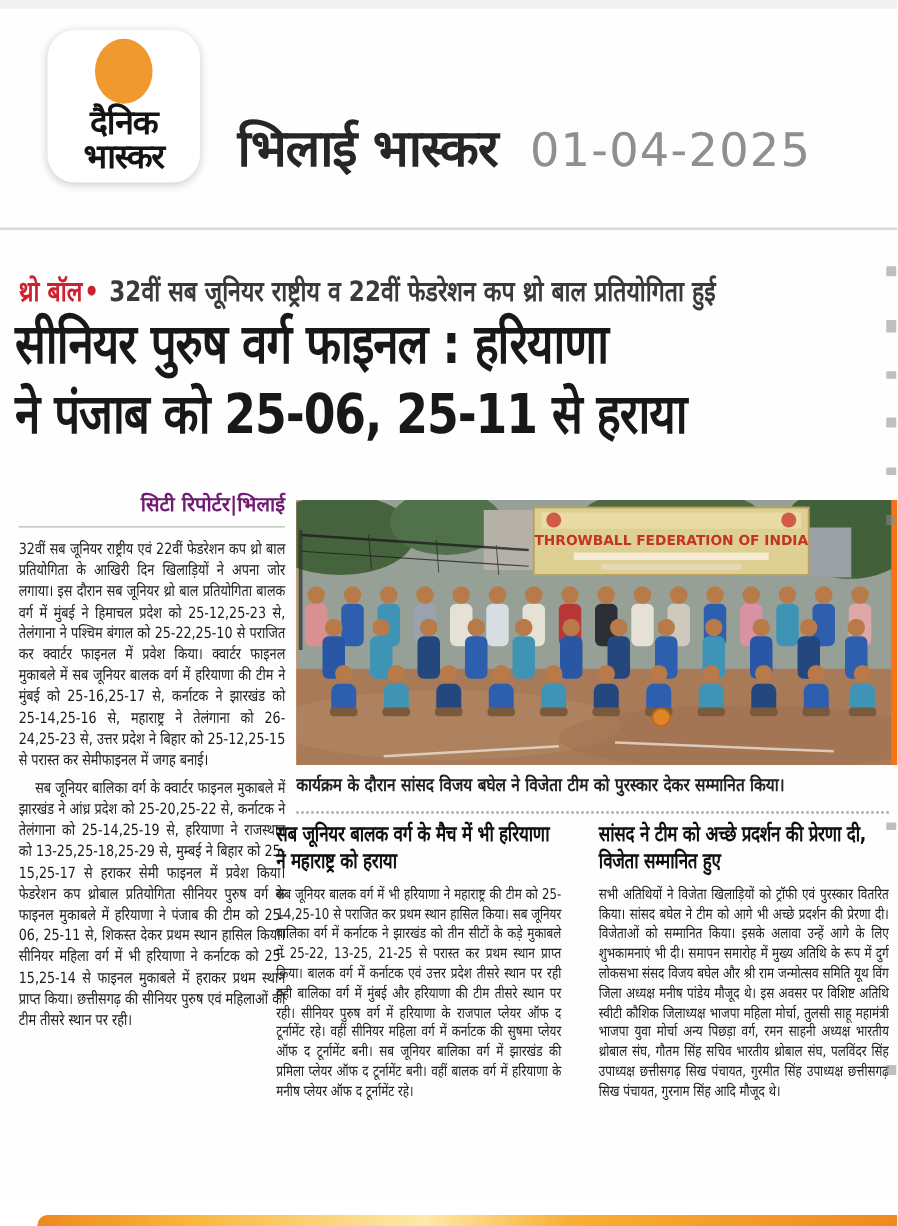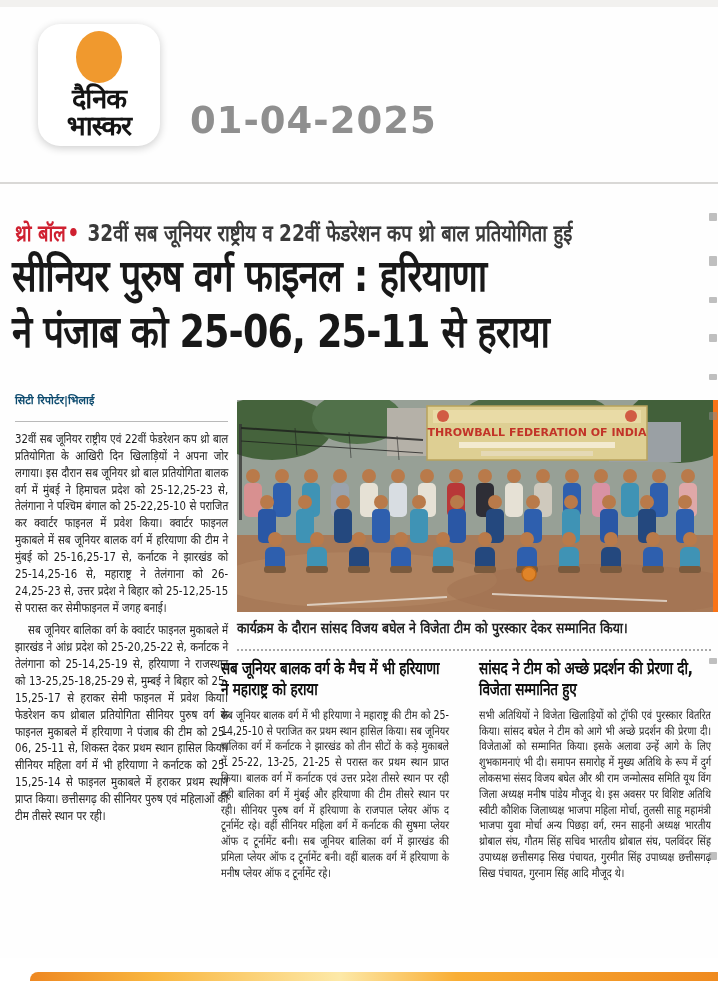--- a/index.html
+++ b/index.html
@@ -8,31 +8,31 @@
   .topstrip{position:absolute;left:0;top:0;width:718px;height:7px;background:#f2f1ef;}
 
   
   .logo{position:absolute;left:38px;top:24px;width:122px;height:122px;background:#fff;
         border-radius:22px;box-shadow:0 2px 8px rgba(0,0,0,.20);display:flex;flex-direction:column;
         align-items:center;justify-content:center;}
   .logo-dot{width:46px;height:52px;border-radius:50%;background:#f0992e;margin-bottom:3px;}
   .logo-txt{font-weight:bold;font-size:27px;line-height:0.98;color:#141414;text-align:center;letter-spacing:-1px;}
   .mast{position:absolute;left:190px;top:72px;display:flex;align-items:baseline;gap:26px;white-space:nowrap;}
   .mast-title{font-size:41px;font-weight:bold;color:#262626;letter-spacing:-1px;}
-  .mast-date{font-size:37px;font-weight:bold;color:#8f8f8f;letter-spacing:1px;margin-top:27px;}
+  .mast-date{font-size:37px;font-weight:normal;color:#8f8f8f;letter-spacing:1px;margin-top:27px;}
   .hdr-rule{position:absolute;left:0;top:182px;width:718px;height:2px;background:#d9d8d6;}
 
   
   .kicker{position:absolute;left:15px;top:217px;width:122%;transform:scaleX(.82);transform-origin:left top;
           font-size:22.5px;font-weight:bold;white-space:nowrap;color:#3a3a3a;}
   .kicker .tag{color:#cf2030;}
   .kicker .sep{color:#cf2030;margin:0 10px 0 2px;}
   .headline{position:absolute;left:12px;top:248px;width:120%;transform:scaleX(.83);transform-origin:left top;
             font-size:44px;line-height:1.28;font-weight:bold;color:#181818;white-space:nowrap;letter-spacing:-1px;}
-  .byline{position:absolute;left:15px;top:392px;width:213px;text-align:left;font-size:11px;font-weight:bold;color:#0c4a6e;}
+  .byline{position:absolute;left:15px;top:392px;width:213px;text-align:right;font-size:16px;font-weight:bold;color:#701a75;}
   .byline-rule{position:absolute;left:15px;top:421px;width:213px;height:1px;background:#b9b9b9;}
 
   
   .colL{position:absolute;left:15px;top:431px;width:122%;transform:scaleX(.82);transform-origin:left top;}
   .colL{max-width:260px;}
   .body-txt{font-size:12.4px;line-height:1.36;color:#1c1c1c;text-align:justify;margin:0 0 6px 0;}
   .indent{text-indent:16px;}
 
   
   .photo{position:absolute;left:237px;top:400px;width:512px;height:212px;overflow:hidden;background:#f97316;}
@@ -60,20 +60,21 @@
 
 <div class="page">
   <div class="topstrip"></div>
 
   <div class="logo">
     <div class="logo-dot"></div>
     <div class="logo-txt">दैनिक</div>
     <div class="logo-txt">भास्कर</div>
   </div>
   <div class="mast">
+    <span class="mast-title">भिलाई भास्कर</span>
     <span class="mast-date">01-04-2025</span>
   </div>
   <div class="hdr-rule"></div>
 
   <div class="kicker">
     <span class="tag">थ्रो बॉल</span><span class="sep">•</span><span>32वीं सब जूनियर राष्ट्रीय व 22वीं फेडरेशन कप थ्रो बाल प्रतियोगिता हुई</span>
   </div>
 
   <div class="headline">
     <div>सीनियर पुरुष वर्ग फाइनल : हरियाणा</div>

